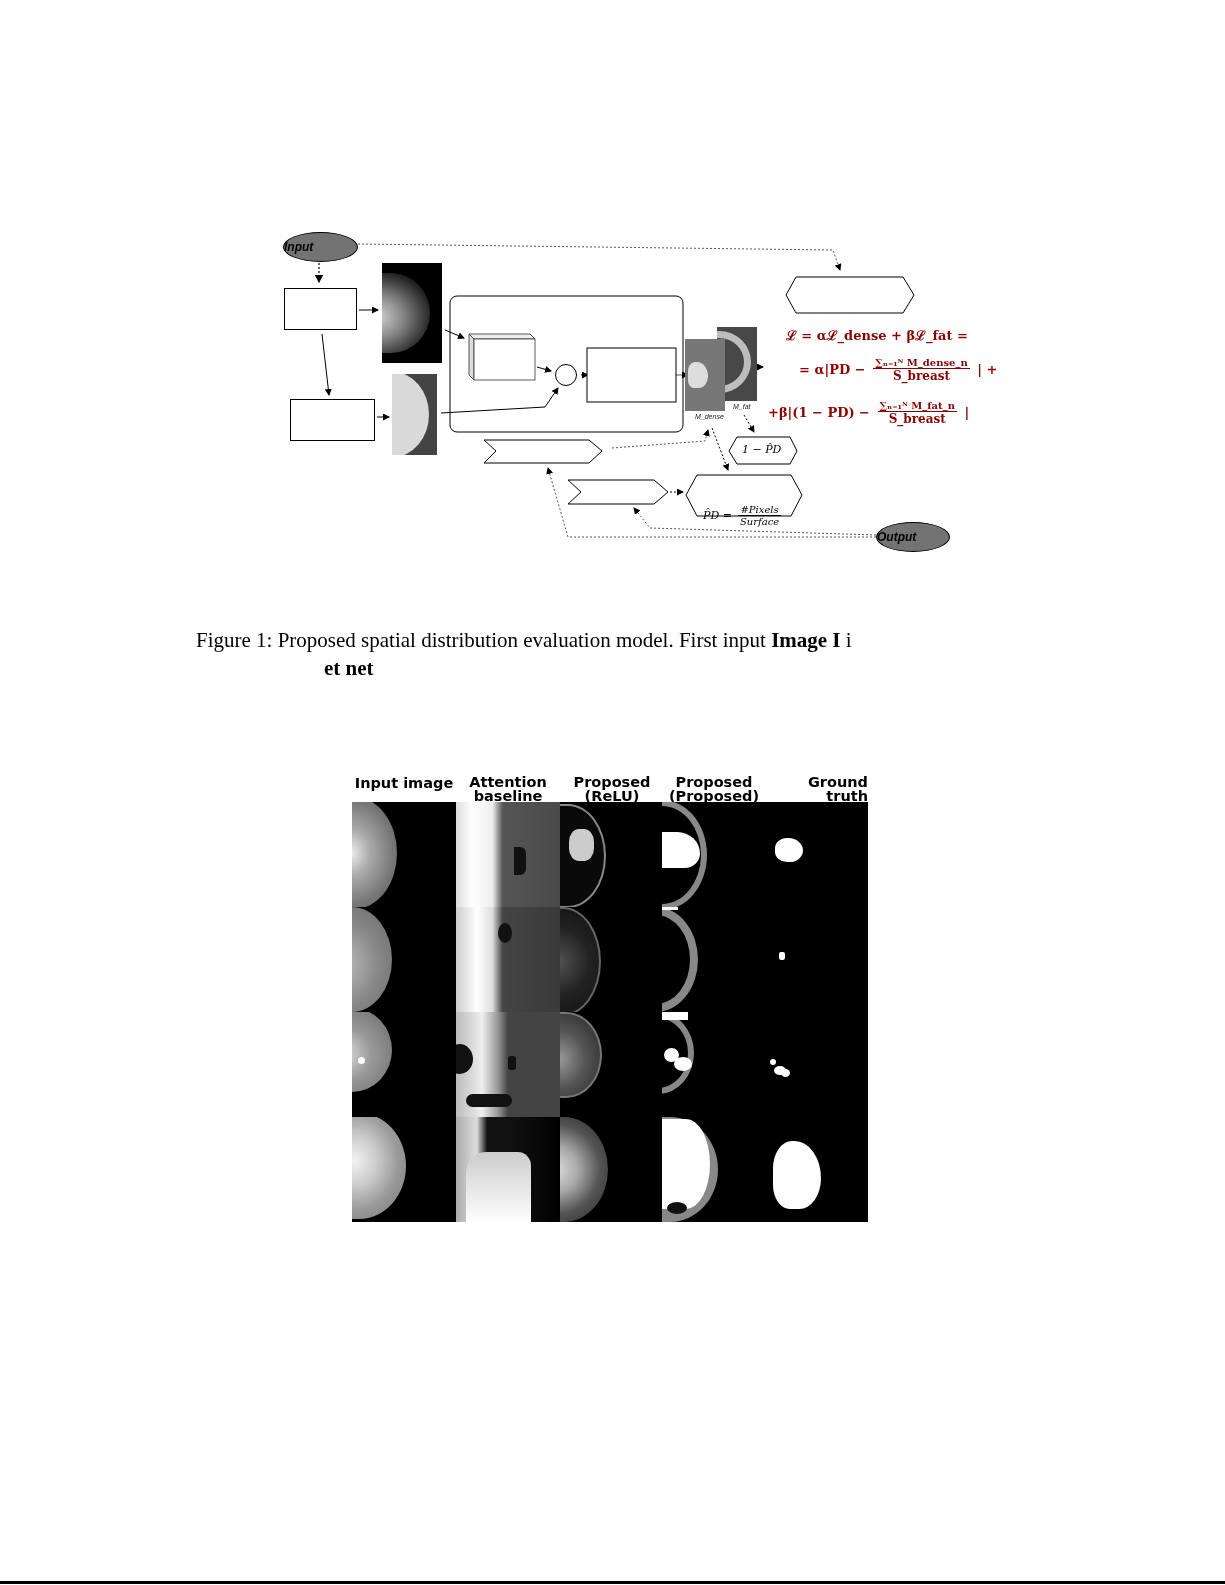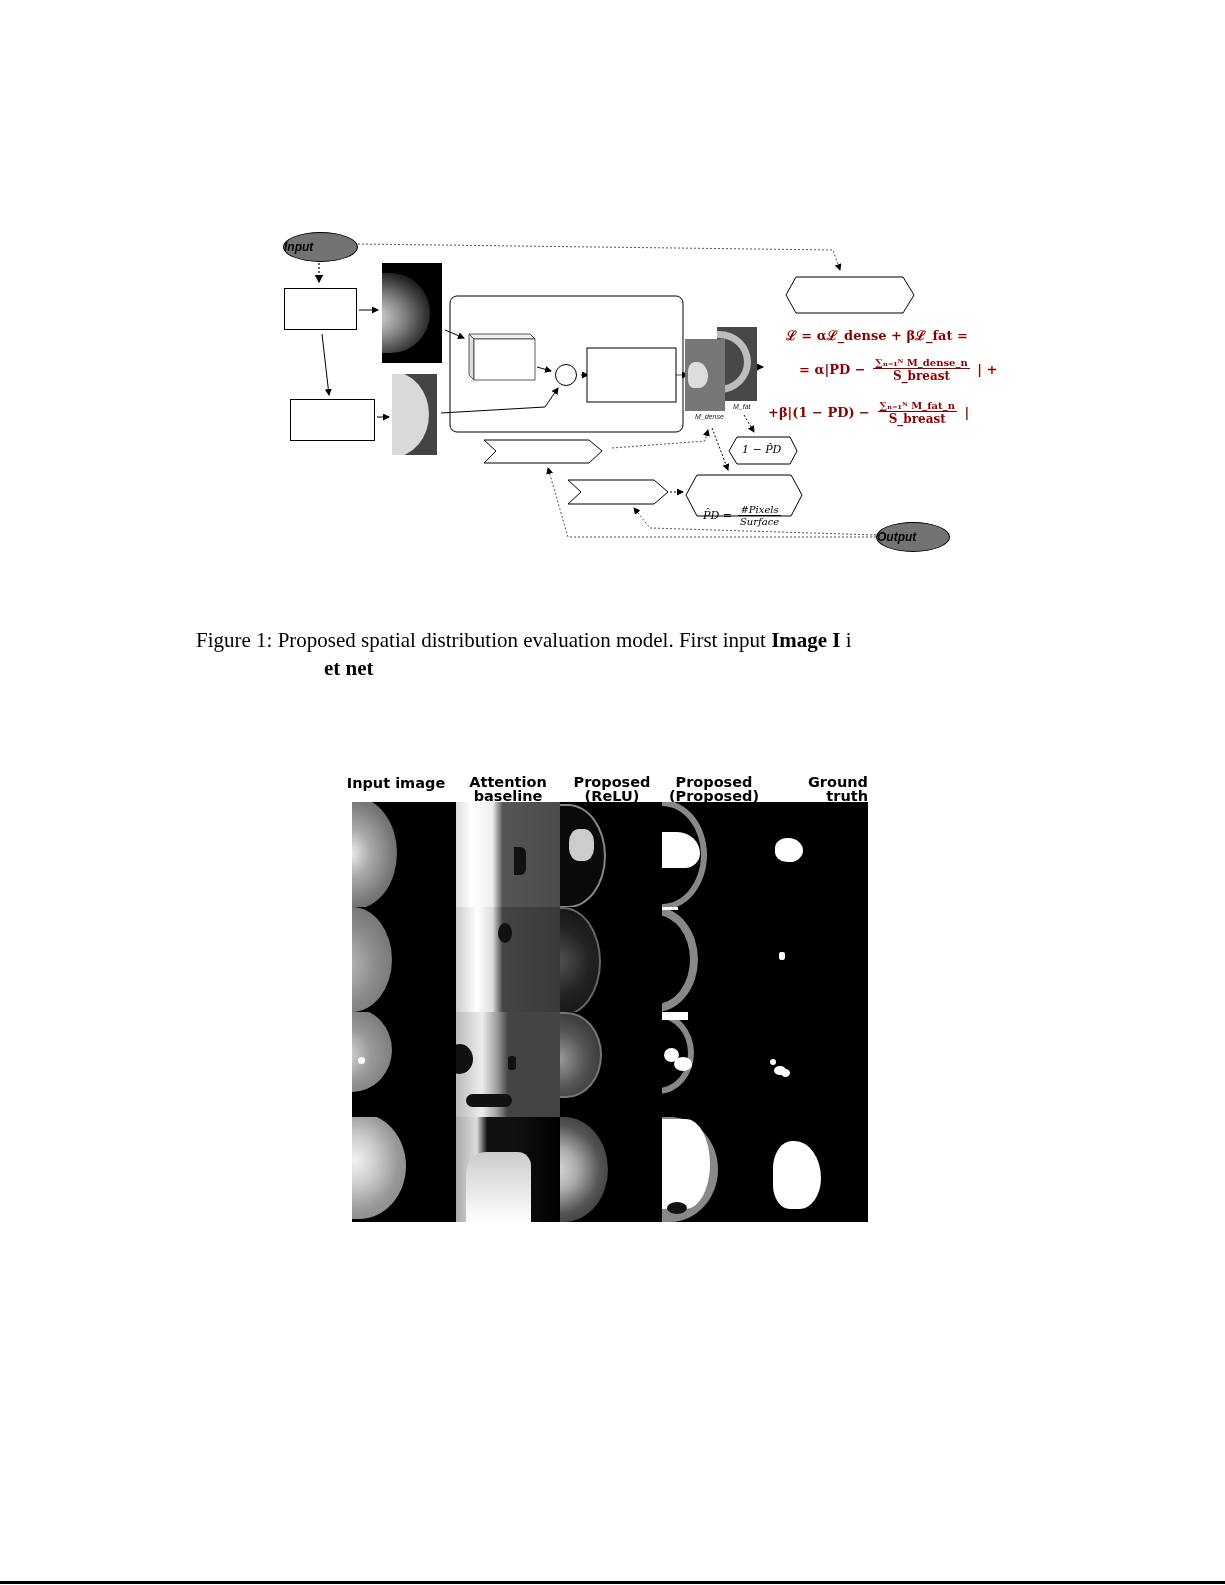--- a/index.html
+++ b/index.html
@@ -140,21 +140,21 @@
   </div>
 </div>
 
 <div class="caption" style="left:196px;top:628px;">
   <span>Figure 1:  Proposed spatial distribution evaluation model.  First input </span><b>Image I</b><span> i</span>
 </div>
 <div class="caption" style="left:324px;top:656px;font-weight:bold;">et  net</div>
 
 <div>
 
-  <div class="colhead" style="left:344px;top:776px;">
+  <div class="colhead" style="left:352px;top:776px;">
     <div></div>
     <div>Input image</div>
   </div>
   <div class="colhead" style="left:456px;top:775px;">
     <div>Attention</div>
     <div>baseline</div>
   </div>
   <div class="colhead" style="left:560px;top:775px;">
     <div>Proposed</div>
     <div>(ReLU)</div>

